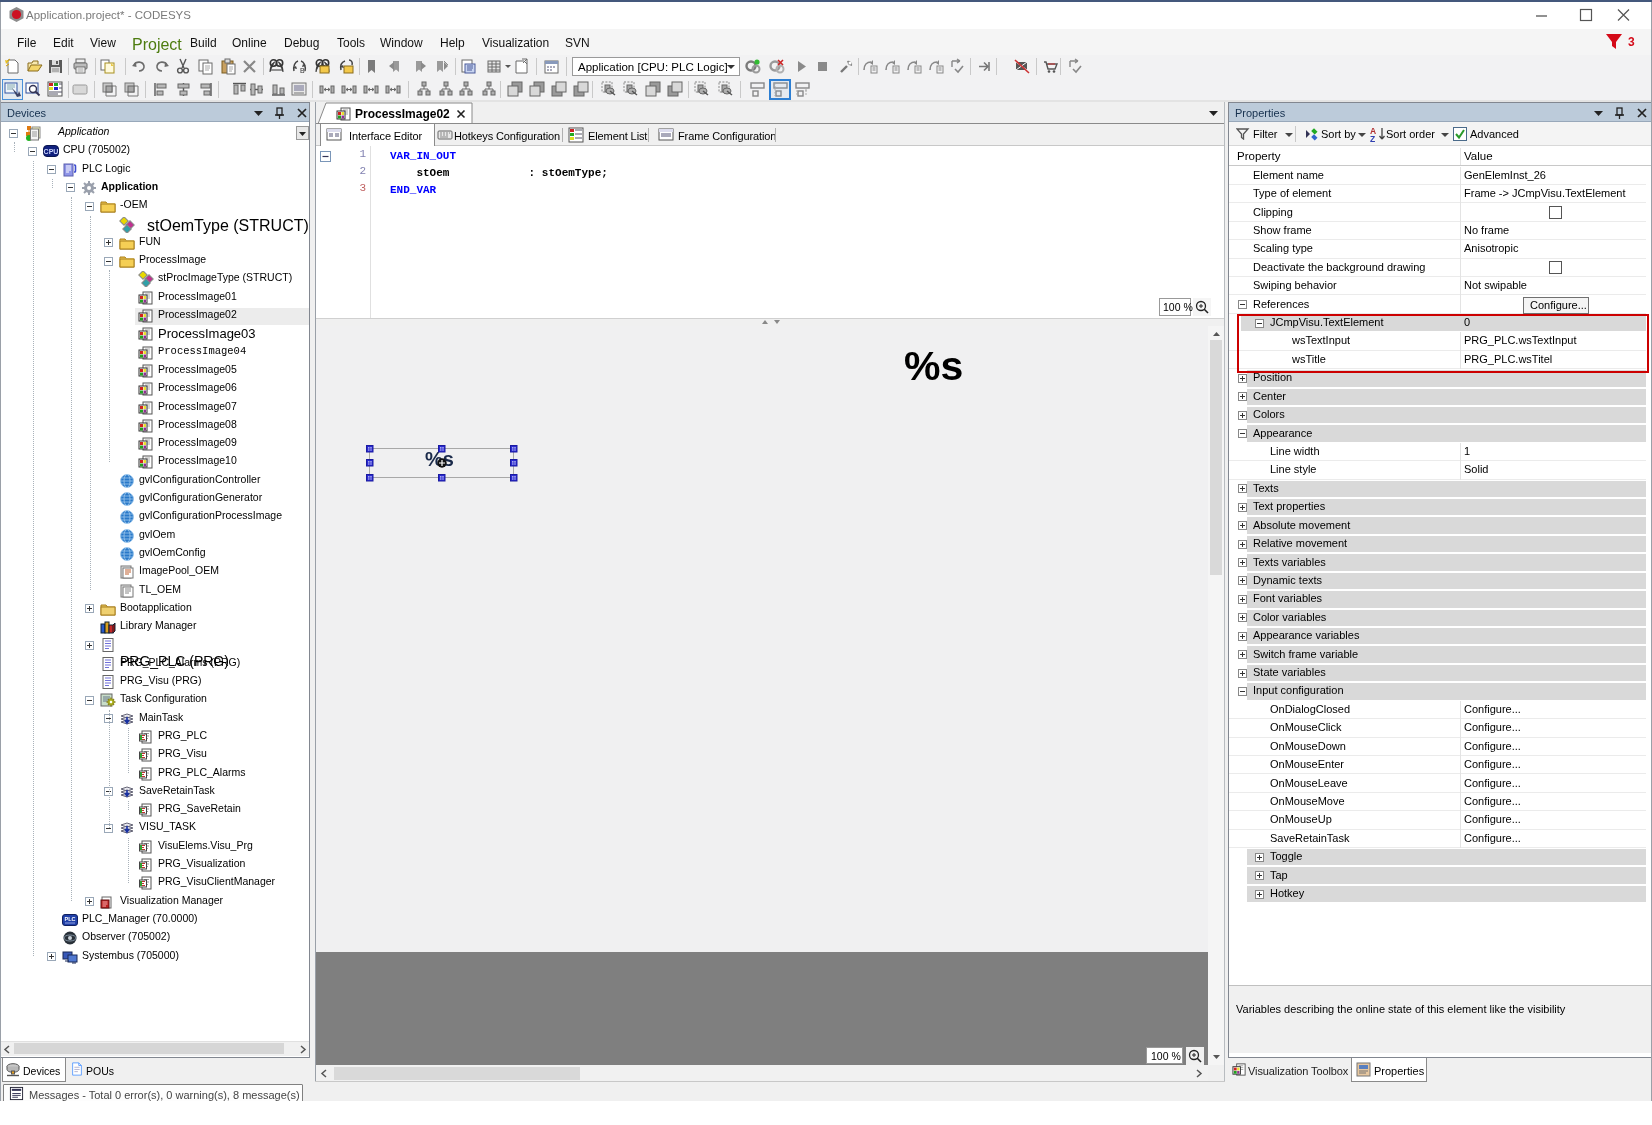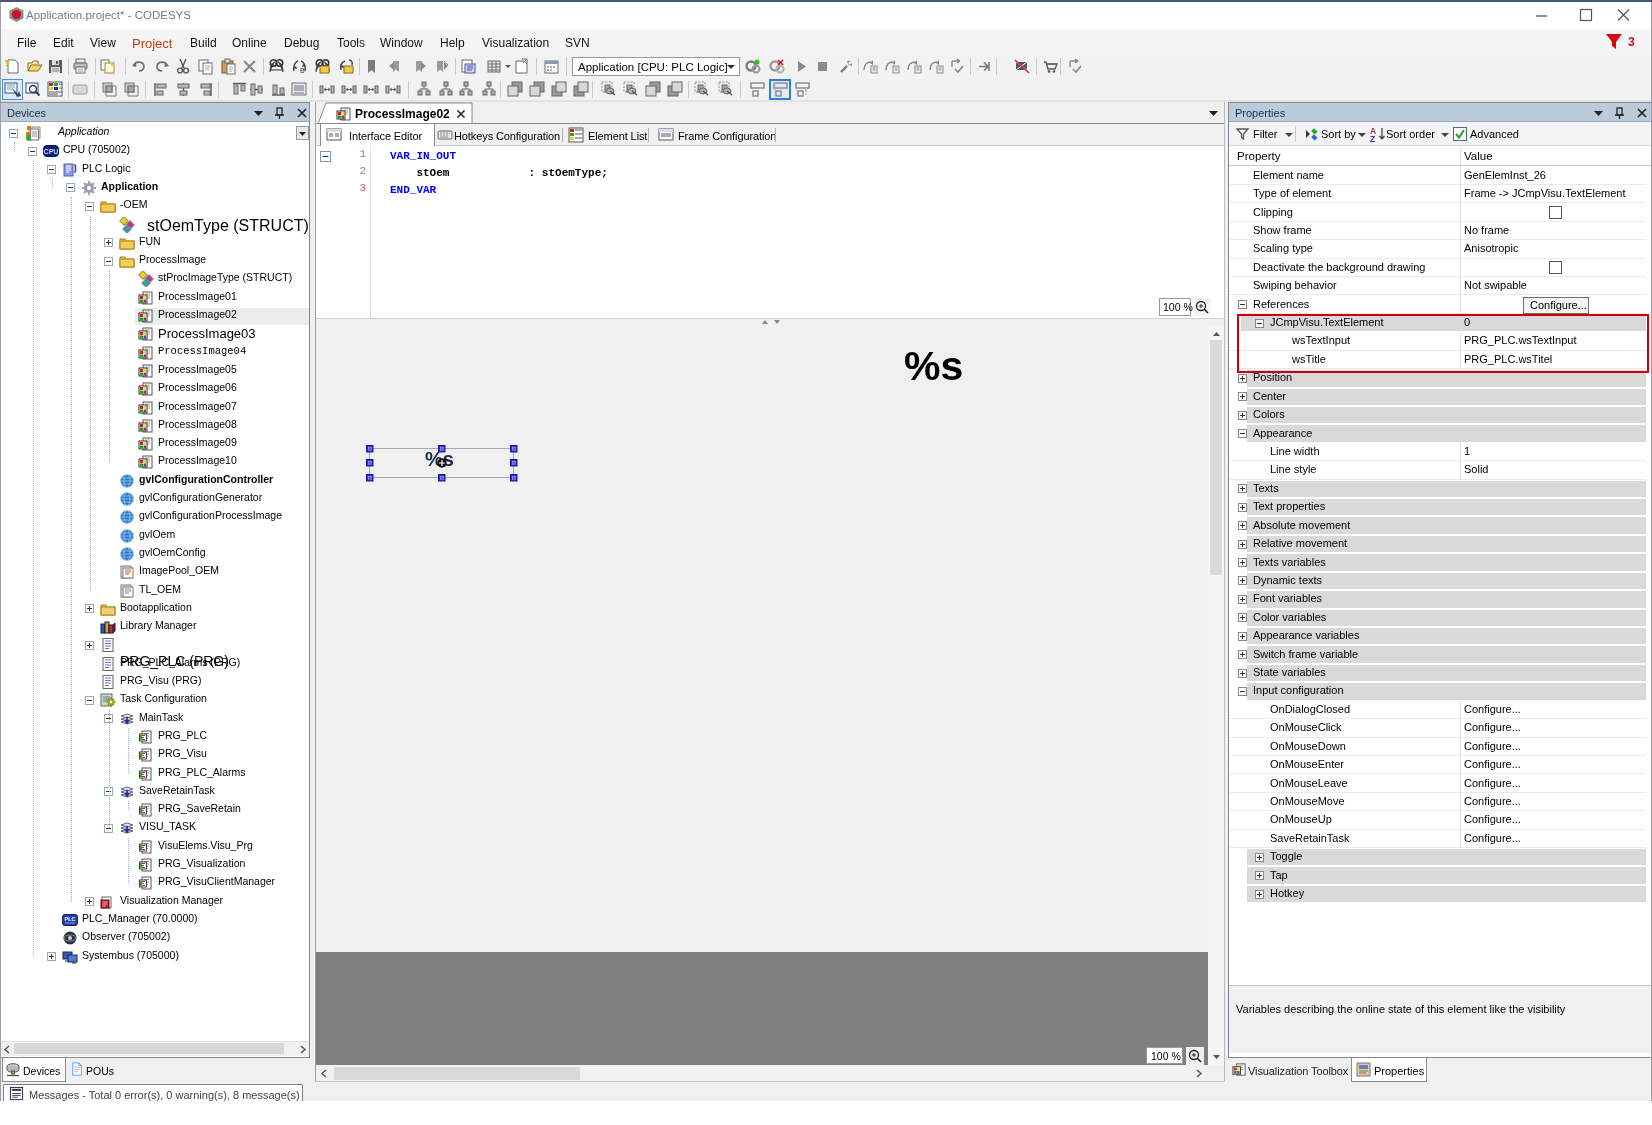--- a/index.html
+++ b/index.html
@@ -15,21 +15,21 @@
 <div style="position:absolute;left:26px;top:9px;white-space:nowrap;color:#7a7a7a;font-size:11.5px">Application.project* - CODESYS</div>
 <svg style="position:absolute;left:1531px;top:8px" width="110" height="14">
       <path d="M5 8h11" stroke="#555" stroke-width="1.3" fill="none"></path>
       <rect x="49.5" y="1.5" width="11" height="11" stroke="#555" fill="none" stroke-width="1.2"></rect>
       <path d="M87 1.5L98 12.5M98 1.5L87 12.5" stroke="#555" stroke-width="1.2"></path>
     </svg>
 <div style="position:absolute;left:0px;top:29px;width:1652px;height:26px;background:#f5f5f5"></div>
 <div style="position:absolute;left:17px;top:36px;white-space:nowrap;font-size:12px;color:#111">File</div>
 <div style="position:absolute;left:53px;top:36px;white-space:nowrap;font-size:12px;color:#111">Edit</div>
 <div style="position:absolute;left:90px;top:36px;white-space:nowrap;font-size:12px;color:#111">View</div>
-<div style="position:absolute;left:132px;top:36px;white-space:nowrap;font-size:13px;color:#c2410c">Project</div>
+<div style="position:absolute;left:132px;top:36px;white-space:nowrap;font-size:16px;color:#4d7c0f">Project</div>
 <div style="position:absolute;left:190px;top:36px;white-space:nowrap;font-size:12px;color:#111">Build</div>
 <div style="position:absolute;left:232px;top:36px;white-space:nowrap;font-size:12px;color:#111">Online</div>
 <div style="position:absolute;left:284px;top:36px;white-space:nowrap;font-size:12px;color:#111">Debug</div>
 <div style="position:absolute;left:337px;top:36px;white-space:nowrap;font-size:12px;color:#111">Tools</div>
 <div style="position:absolute;left:380px;top:36px;white-space:nowrap;font-size:12px;color:#111">Window</div>
 <div style="position:absolute;left:440px;top:36px;white-space:nowrap;font-size:12px;color:#111">Help</div>
 <div style="position:absolute;left:482px;top:36px;white-space:nowrap;font-size:12px;color:#111">Visualization</div>
 <div style="position:absolute;left:565px;top:36px;white-space:nowrap;font-size:12px;color:#111">SVN</div>
 <svg style="position:absolute;left:1605px;top:33px" width="30" height="18">
       <path d="M1 1h16l-6 8v7l-4-3V9z" fill="#d40a18"></path>
@@ -629,21 +629,21 @@
       <rect x="5.5" y="6" width="2.5" height="3" fill="#e8e030"></rect>
       <rect x="2" y="9.5" width="3" height="3" fill="#20a020"></rect>
       <rect x="5.5" y="9.5" width="2.5" height="3" fill="#903090"></rect>
     </svg>
 <div style="position:absolute;left:158px;top:454.40000000000003px;white-space:nowrap;font-size:10.5px;">ProcessImage10</div>
 <svg style="position:absolute;left:119px;top:472.7px" width="16" height="16" viewBox="0 0 16 16">
       <circle cx="8" cy="8" r="6.5" fill="#2878c8"></circle>
       <path d="M8 1.5a6.5 6.5 0 000 13M8 1.5a6.5 6.5 0 010 13M1.5 8h13M2.5 5h11M2.5 11h11" stroke="#9cc8ee" fill="none" stroke-width="0.8"></path>
       <ellipse cx="8" cy="8" rx="3" ry="6.5" fill="none" stroke="#9cc8ee" stroke-width="0.8"></ellipse>
     </svg>
-<div style="position:absolute;left:139px;top:472.7px;white-space:nowrap;font-size:10.5px;font-weight:bold;">gvlConfigurationController</div>
+<div style="position:absolute;left:139px;top:472.7px;white-space:nowrap;font-size:10.5px;">gvlConfigurationController</div>
 <svg style="position:absolute;left:119px;top:491.0px" width="16" height="16" viewBox="0 0 16 16">
       <circle cx="8" cy="8" r="6.5" fill="#2878c8"></circle>
       <path d="M8 1.5a6.5 6.5 0 000 13M8 1.5a6.5 6.5 0 010 13M1.5 8h13M2.5 5h11M2.5 11h11" stroke="#9cc8ee" fill="none" stroke-width="0.8"></path>
       <ellipse cx="8" cy="8" rx="3" ry="6.5" fill="none" stroke="#9cc8ee" stroke-width="0.8"></ellipse>
     </svg>
 <div style="position:absolute;left:139px;top:491.0px;white-space:nowrap;font-size:10.5px;">gvlConfigurationGenerator</div>
 <svg style="position:absolute;left:119px;top:509.29999999999995px" width="16" height="16" viewBox="0 0 16 16">
       <circle cx="8" cy="8" r="6.5" fill="#2878c8"></circle>
       <path d="M8 1.5a6.5 6.5 0 000 13M8 1.5a6.5 6.5 0 010 13M1.5 8h13M2.5 5h11M2.5 11h11" stroke="#9cc8ee" fill="none" stroke-width="0.8"></path>
       <ellipse cx="8" cy="8" rx="3" ry="6.5" fill="none" stroke="#9cc8ee" stroke-width="0.8"></ellipse>

